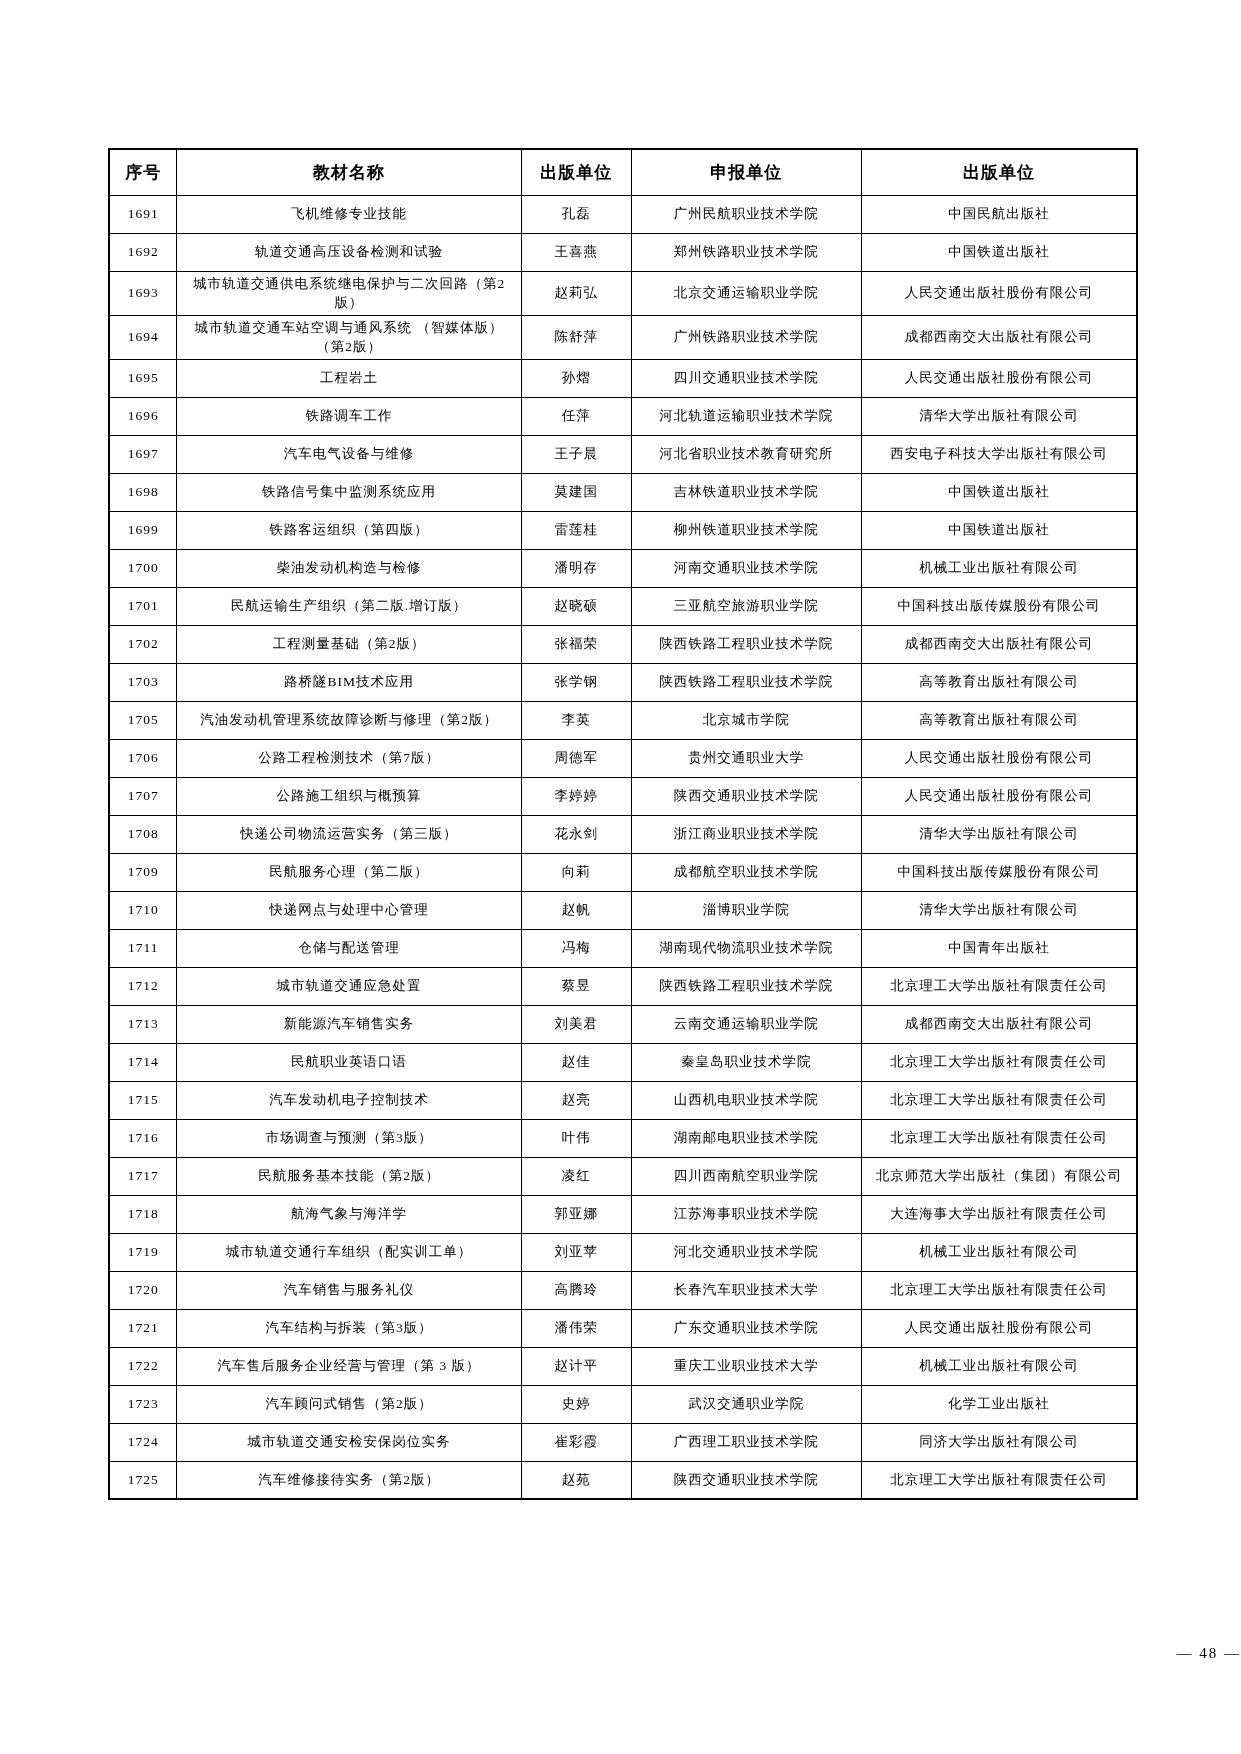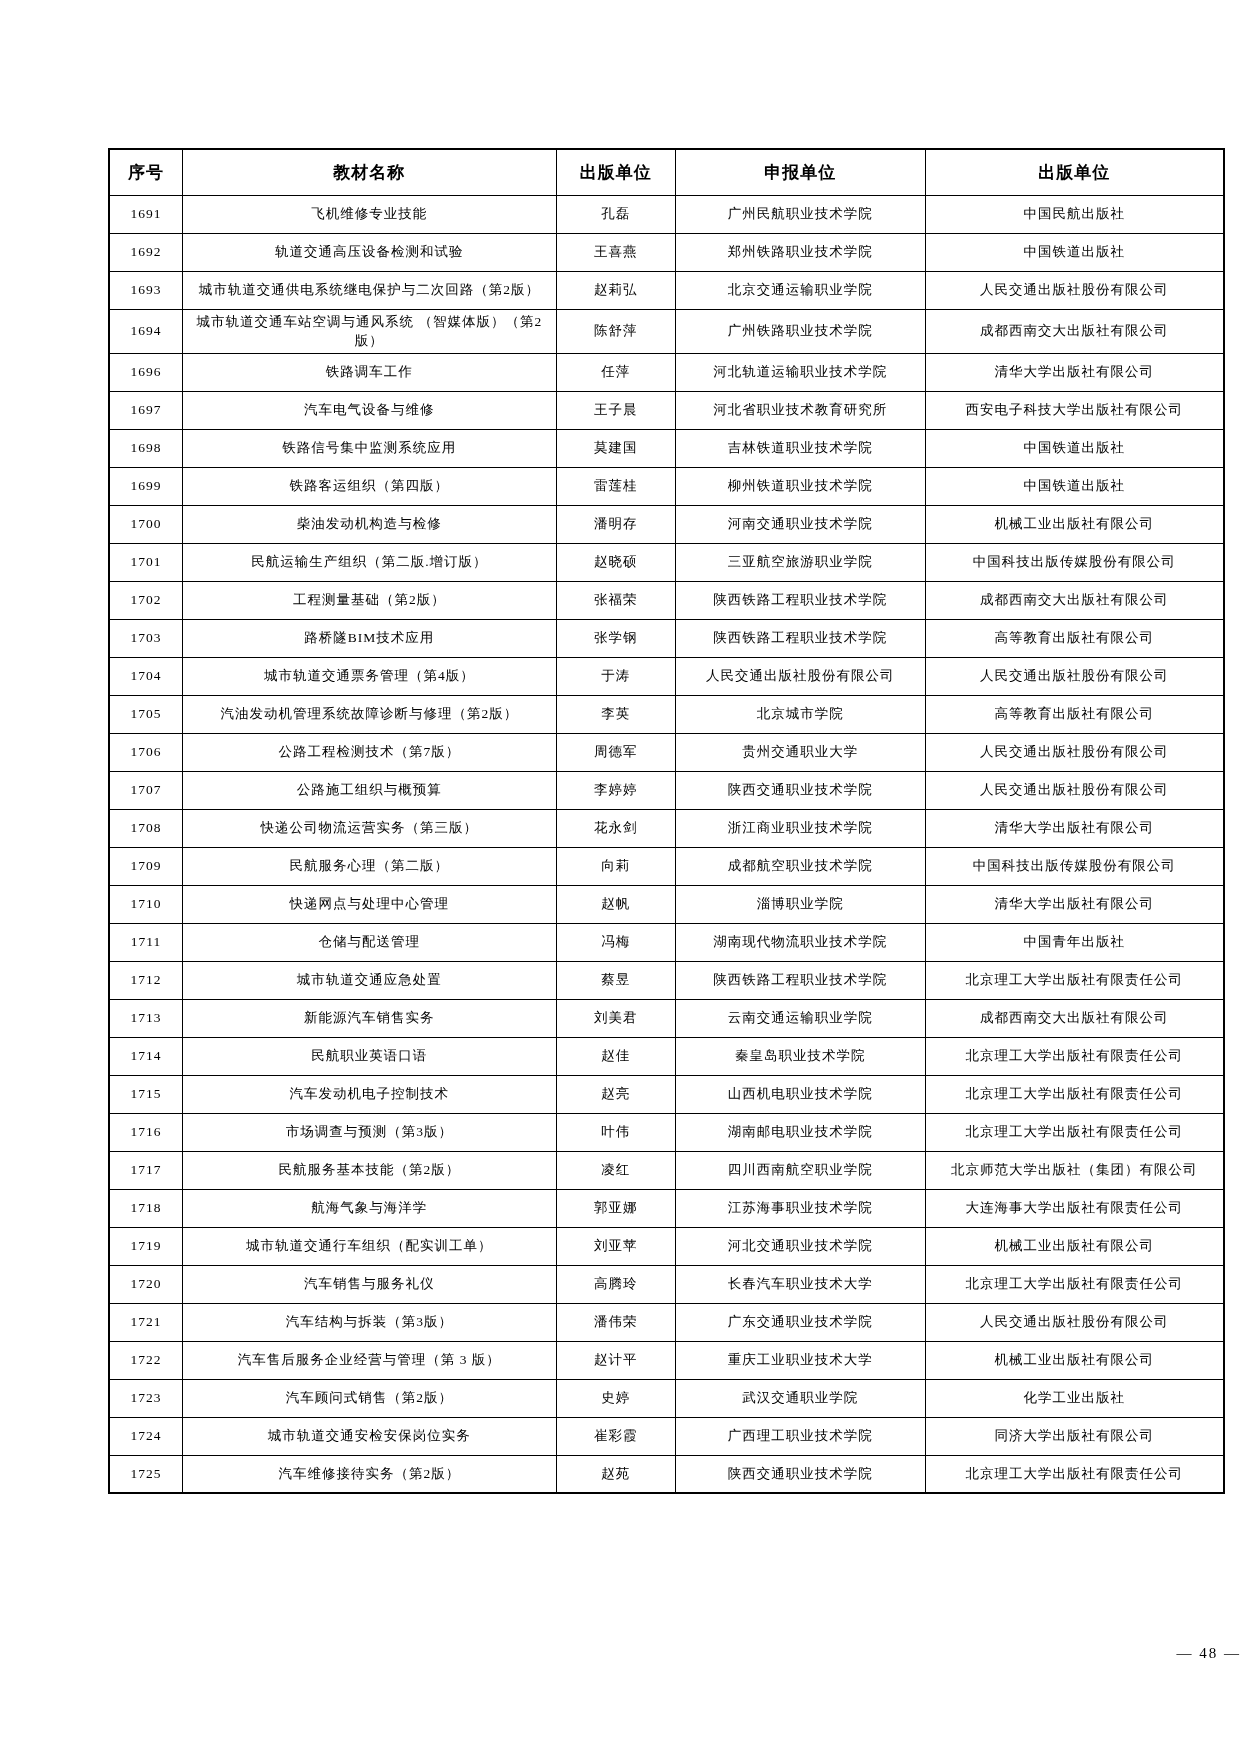--- a/index.html
+++ b/index.html
@@ -11,21 +11,21 @@
     background:#ffffff;
     font-family:"Liberation Serif","DejaVu Serif",serif;
     color:#000000;
     margin:0 auto;
     overflow:hidden;
   }
   table.booklist {
     position:absolute;
     left:108px;
     top:148px;
-    width:1117px;
+    width:1030px;
     border-collapse:collapse;
     table-layout:fixed;
   }
   table.booklist, table.booklist th, table.booklist td {
     border:1.5px solid #000000;
   }
   table.booklist { border-width:2px; }
   table.booklist th {
     height:46px;
     font-size:17px;
@@ -102,20 +102,27 @@
           <td>人民交通出版社股份有限公司</td>
         </tr>
         <tr>
           <td class="c-id">1694</td>
           <td>城市轨道交通车站空调与通风系统 （智媒体版）（第2版）</td>
           <td>陈舒萍</td>
           <td>广州铁路职业技术学院</td>
           <td>成都西南交大出版社有限公司</td>
         </tr>
         <tr>
+          <td class="c-id">1695</td>
+          <td>工程岩土</td>
+          <td>孙熠</td>
+          <td>四川交通职业技术学院</td>
+          <td>人民交通出版社股份有限公司</td>
+        </tr>
+        <tr>
           <td class="c-id">1696</td>
           <td>铁路调车工作</td>
           <td>任萍</td>
           <td>河北轨道运输职业技术学院</td>
           <td>清华大学出版社有限公司</td>
         </tr>
         <tr>
           <td class="c-id">1697</td>
           <td>汽车电气设备与维修</td>
           <td>王子晨</td>
@@ -158,27 +165,20 @@
           <td>成都西南交大出版社有限公司</td>
         </tr>
         <tr>
           <td class="c-id">1703</td>
           <td>路桥隧BIM技术应用</td>
           <td>张学钢</td>
           <td>陕西铁路工程职业技术学院</td>
           <td>高等教育出版社有限公司</td>
         </tr>
         <tr>
-          <td class="c-id">1704</td>
-          <td>城市轨道交通票务管理（第4版）</td>
-          <td>于涛</td>
-          <td>人民交通出版社股份有限公司</td>
-          <td>人民交通出版社股份有限公司</td>
-        </tr>
-        <tr>
           <td class="c-id">1705</td>
           <td>汽油发动机管理系统故障诊断与修理（第2版）</td>
           <td>李英</td>
           <td>北京城市学院</td>
           <td>高等教育出版社有限公司</td>
         </tr>
         <tr>
           <td class="c-id">1706</td>
           <td>公路工程检测技术（第7版）</td>
           <td>周德军</td>

